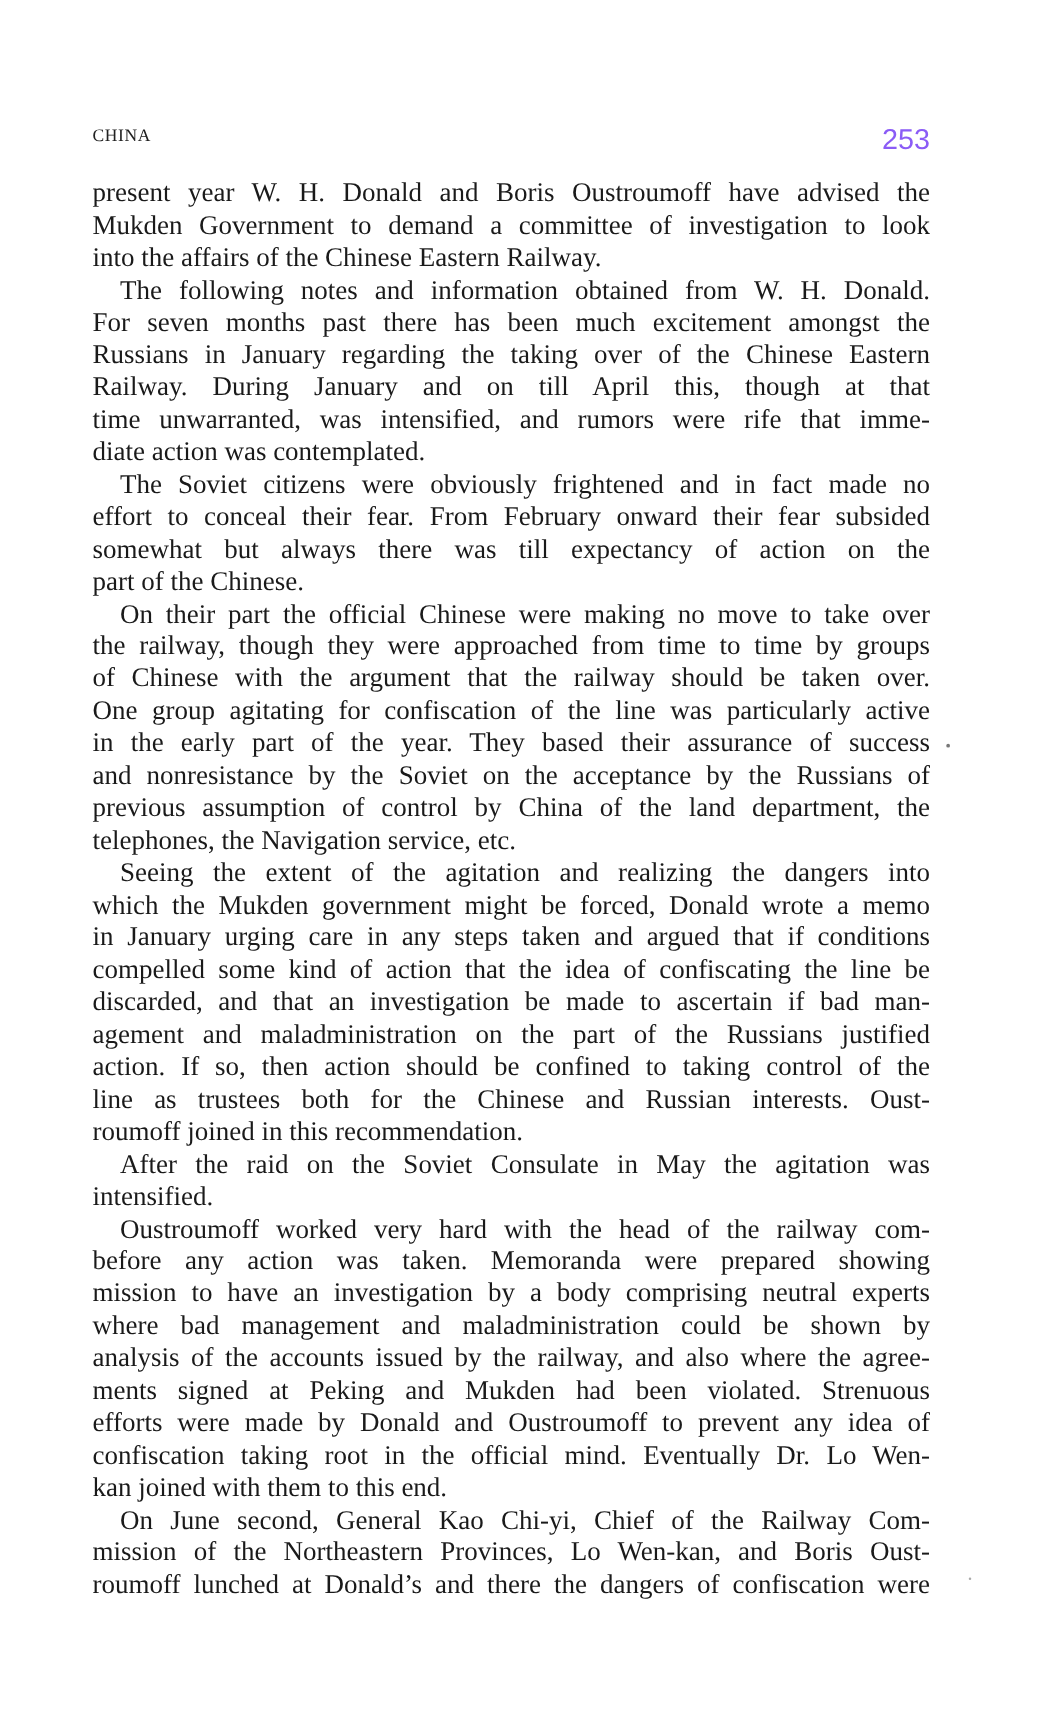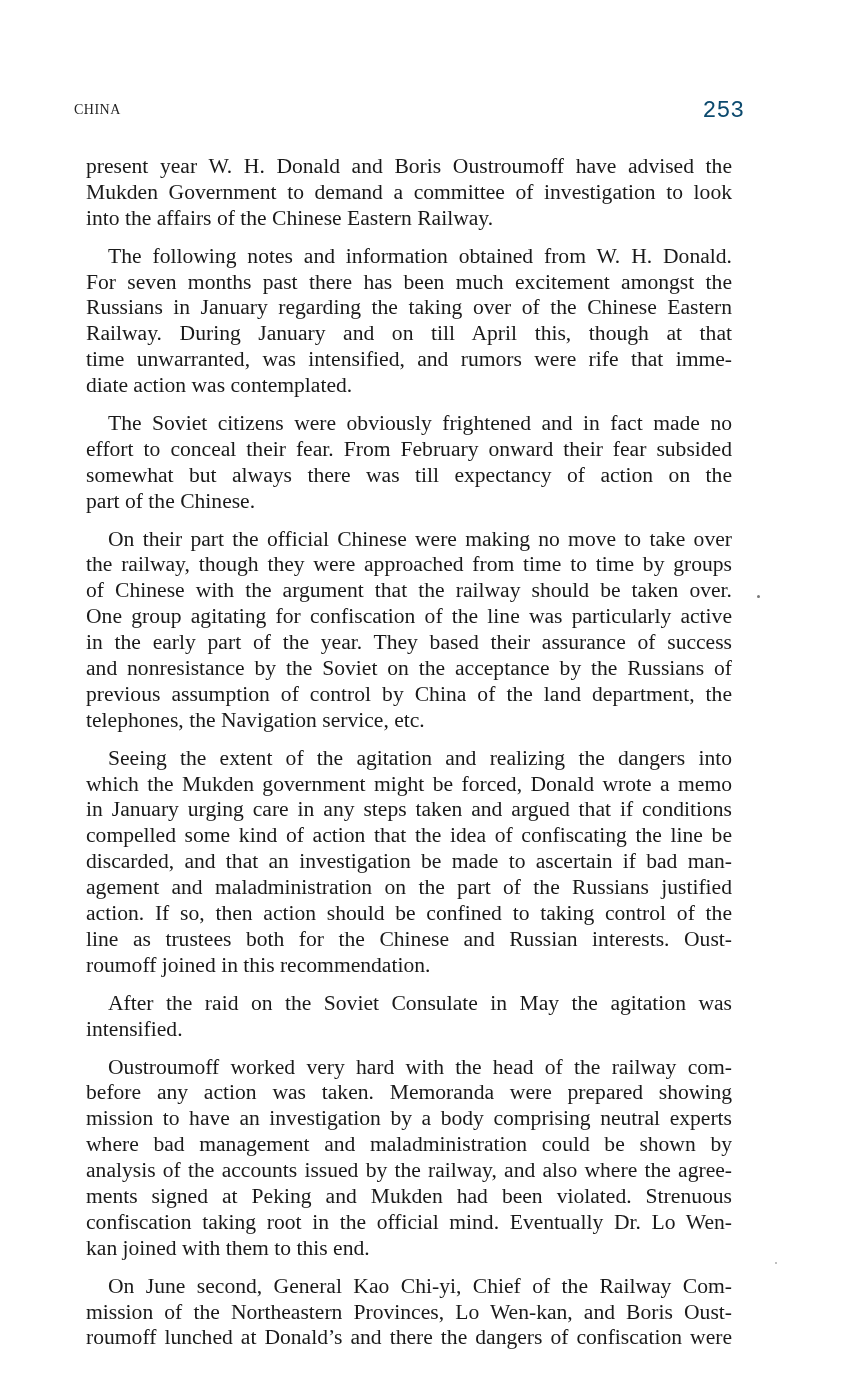--- a/index.html
+++ b/index.html
@@ -37,35 +37,35 @@
       text-align: left;
       font-family: "Liberation Serif", serif;
       font-size: 14px;
       letter-spacing: 0.5px;
       color: #222;
     }
     .page-number {
       position: absolute;
       right: 0;
       top: 0;
-      font-family: Liberation Mono, monospace;
+      font-family: Liberation Sans, sans-serif;
       font-size: 23px;
-      color: #0c4a6e;
+      color: #8b5cf6;
     }
     .body-text {
       position: absolute;
       top: 142px;
       left: 74px;
       width: 670px;
       font-family: "Liberation Serif", serif;
       font-size: 21.6px;
       line-height: 25.9px;
     }
     .para {
-      margin: 12px;
+      margin: 0;
     }
     .line {
       display: block;
       white-space: nowrap;
       text-align: justify;
       text-align-last: justify;
       height: 25.9px;
     }
     .line.last {
       text-align-last: left;
@@ -146,20 +146,21 @@
         <span class="line indent">After the raid on the Soviet Consulate in May the agitation was</span>
         <span class="line last">intensified.</span>
       </div>
       <div class="para">
         <span class="line indent">Oustroumoff worked very hard with the head of the railway com-</span>
         <span class="line">before any action was taken.  Memoranda were prepared showing</span>
         <span class="line">mission to have an investigation by a body comprising neutral experts</span>
         <span class="line">where bad management and maladministration could be shown by</span>
         <span class="line">analysis of the accounts issued by the railway, and also where the agree-</span>
         <span class="line">ments signed at Peking and Mukden had been violated.  Strenuous</span>
+        <span class="line">efforts were made by Donald and Oustroumoff to prevent any idea of</span>
         <span class="line">confiscation taking root in the official mind.  Eventually Dr. Lo Wen-</span>
         <span class="line last">kan joined with them to this end.</span>
       </div>
       <div class="para">
         <span class="line indent">On June second, General Kao Chi-yi, Chief of the Railway Com-</span>
         <span class="line">mission of the Northeastern Provinces, Lo Wen-kan, and Boris Oust-</span>
         <span class="line">roumoff lunched at Donald’s and there the dangers of confiscation were</span>
       </div>
     </div>
 

